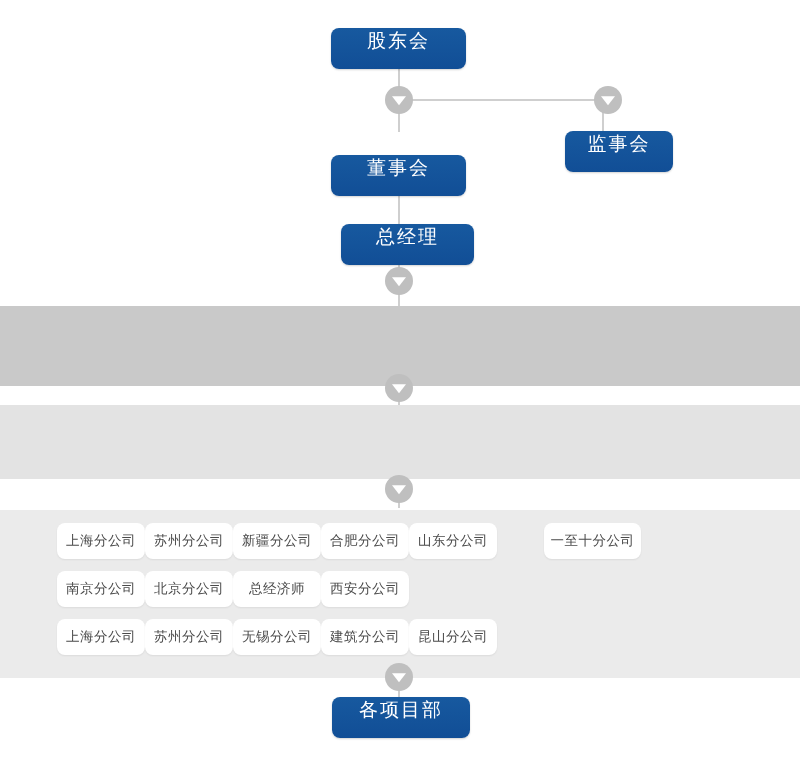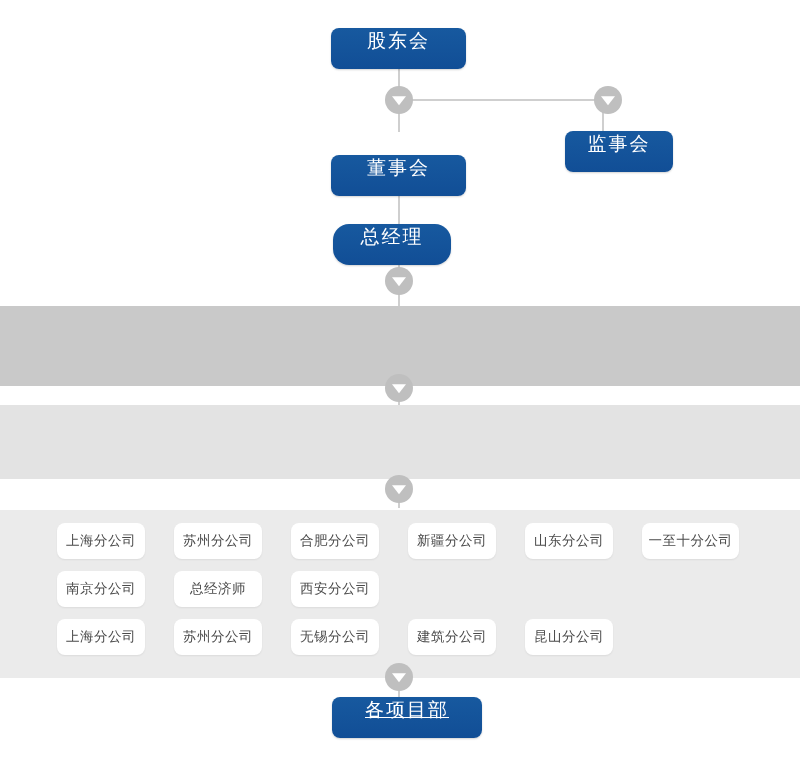--- a/index.html
+++ b/index.html
@@ -136,21 +136,20 @@
     gap: 37px;
   }
   .depts-row {
     display: flex;
     justify-content: center;
     gap: 15px;
   }
   .branch-row {
     display: flex;
     justify-content: flex-start;
-    gap: 29px;
     margin-bottom: 12px;
   }
   .branch-stack {
     position: absolute;
     left: 57px;
     top: 523px;
     z-index: 3;
   }
 </style>
 </head>
@@ -177,21 +176,21 @@
   </div>
 
   <div class="blue-box" style="left:331px; top:131px; width:135px;margin-top:24px;">
     <span>董事会</span>
   </div>
 
   <div class="blue-box" style="left:537px; top:131px; width:108px;margin-left:28px;">
     <span>监事会</span>
   </div>
 
-  <div class="blue-box" style="left:333px; top:224px; width:118px;border-radius:16px;">
+  <div class="blue-box" style="left:341px; top:224px; width:133px;">
     <span>总经理</span>
   </div>
 
   <div class="arrow" style="left:385px; top:86px;"></div>
   <div class="arrow" style="left:594px; top:86px;"></div>
   <div class="arrow" style="left:385px; top:267px;"></div>
   <div class="arrow" style="left:385px; top:374px;"></div>
   <div class="arrow" style="left:385px; top:475px;"></div>
   <div class="arrow" style="left:385px; top:663px;"></div>
 
@@ -243,38 +242,41 @@
 
   <div class="branch-stack">
     <div class="branch-row">
       <div class="pill pill-branch">
         <span>上海分公司</span>
       </div>
       <div class="pill pill-branch">
         <span>苏州分公司</span>
       </div>
       <div class="pill pill-branch">
+        <span>新疆分公司</span>
+      </div>
+      <div class="pill pill-branch">
         <span>合肥分公司</span>
       </div>
       <div class="pill pill-branch">
-        <span>新疆分公司</span>
-      </div>
-      <div class="pill pill-branch">
         <span>山东分公司</span>
       </div>
-      <div class="pill pill-branch" style="width:97px;">
+      <div class="pill pill-branch" style="width:97px;margin-left:47px;">
         <span>一至十分公司</span>
       </div>
     </div>
 
     <div class="branch-row">
       <div class="pill pill-branch">
         <span>南京分公司</span>
       </div>
       <div class="pill pill-branch">
+        <span>北京分公司</span>
+      </div>
+      <div class="pill pill-branch">
         <span>总经济师</span>
       </div>
       <div class="pill pill-branch">
         <span>西安分公司</span>
       </div>
     </div>
 
     <div class="branch-row">
       <div class="pill pill-branch">
         <span>上海分公司</span>
@@ -287,17 +289,17 @@
       </div>
       <div class="pill pill-branch">
         <span>建筑分公司</span>
       </div>
       <div class="pill pill-branch">
         <span>昆山分公司</span>
       </div>
     </div>
   </div>
 
-  <div class="blue-box" style="left:332px; top:697px; width:150px;text-decoration:underline;">
+  <div class="blue-box" style="left:332px; top:697px; width:138px;">
     <span>各项目部</span>
   </div>
 
 </div>
 
 </body></html>

